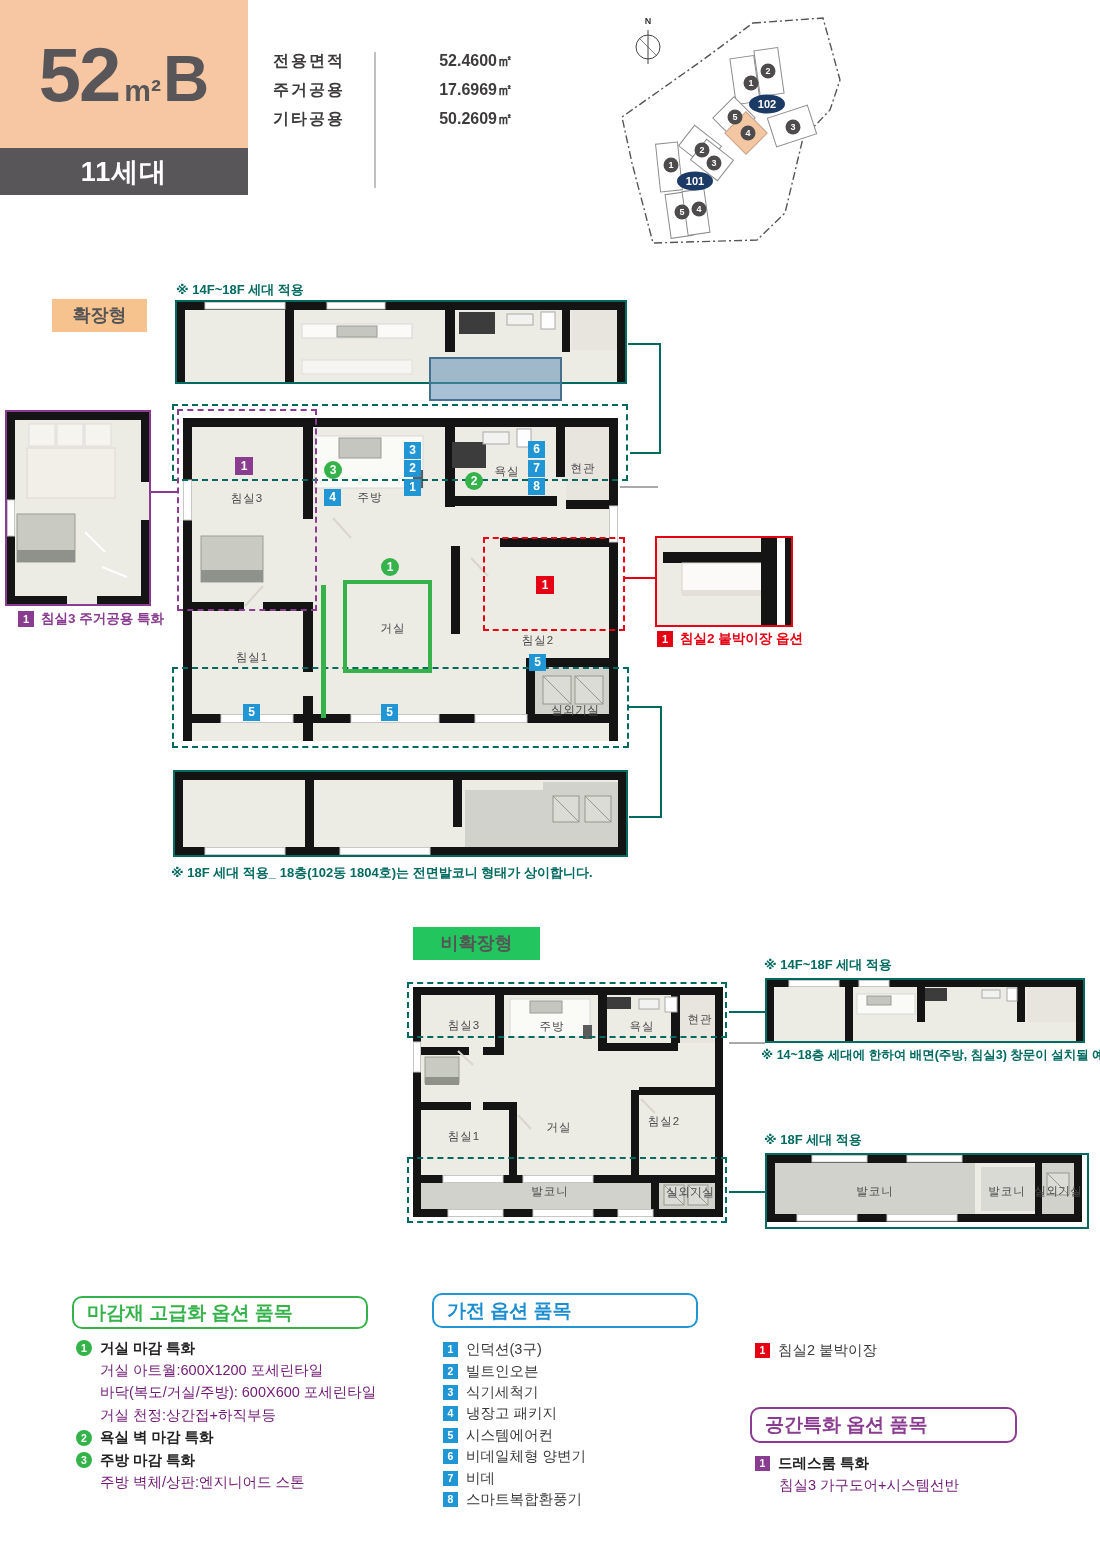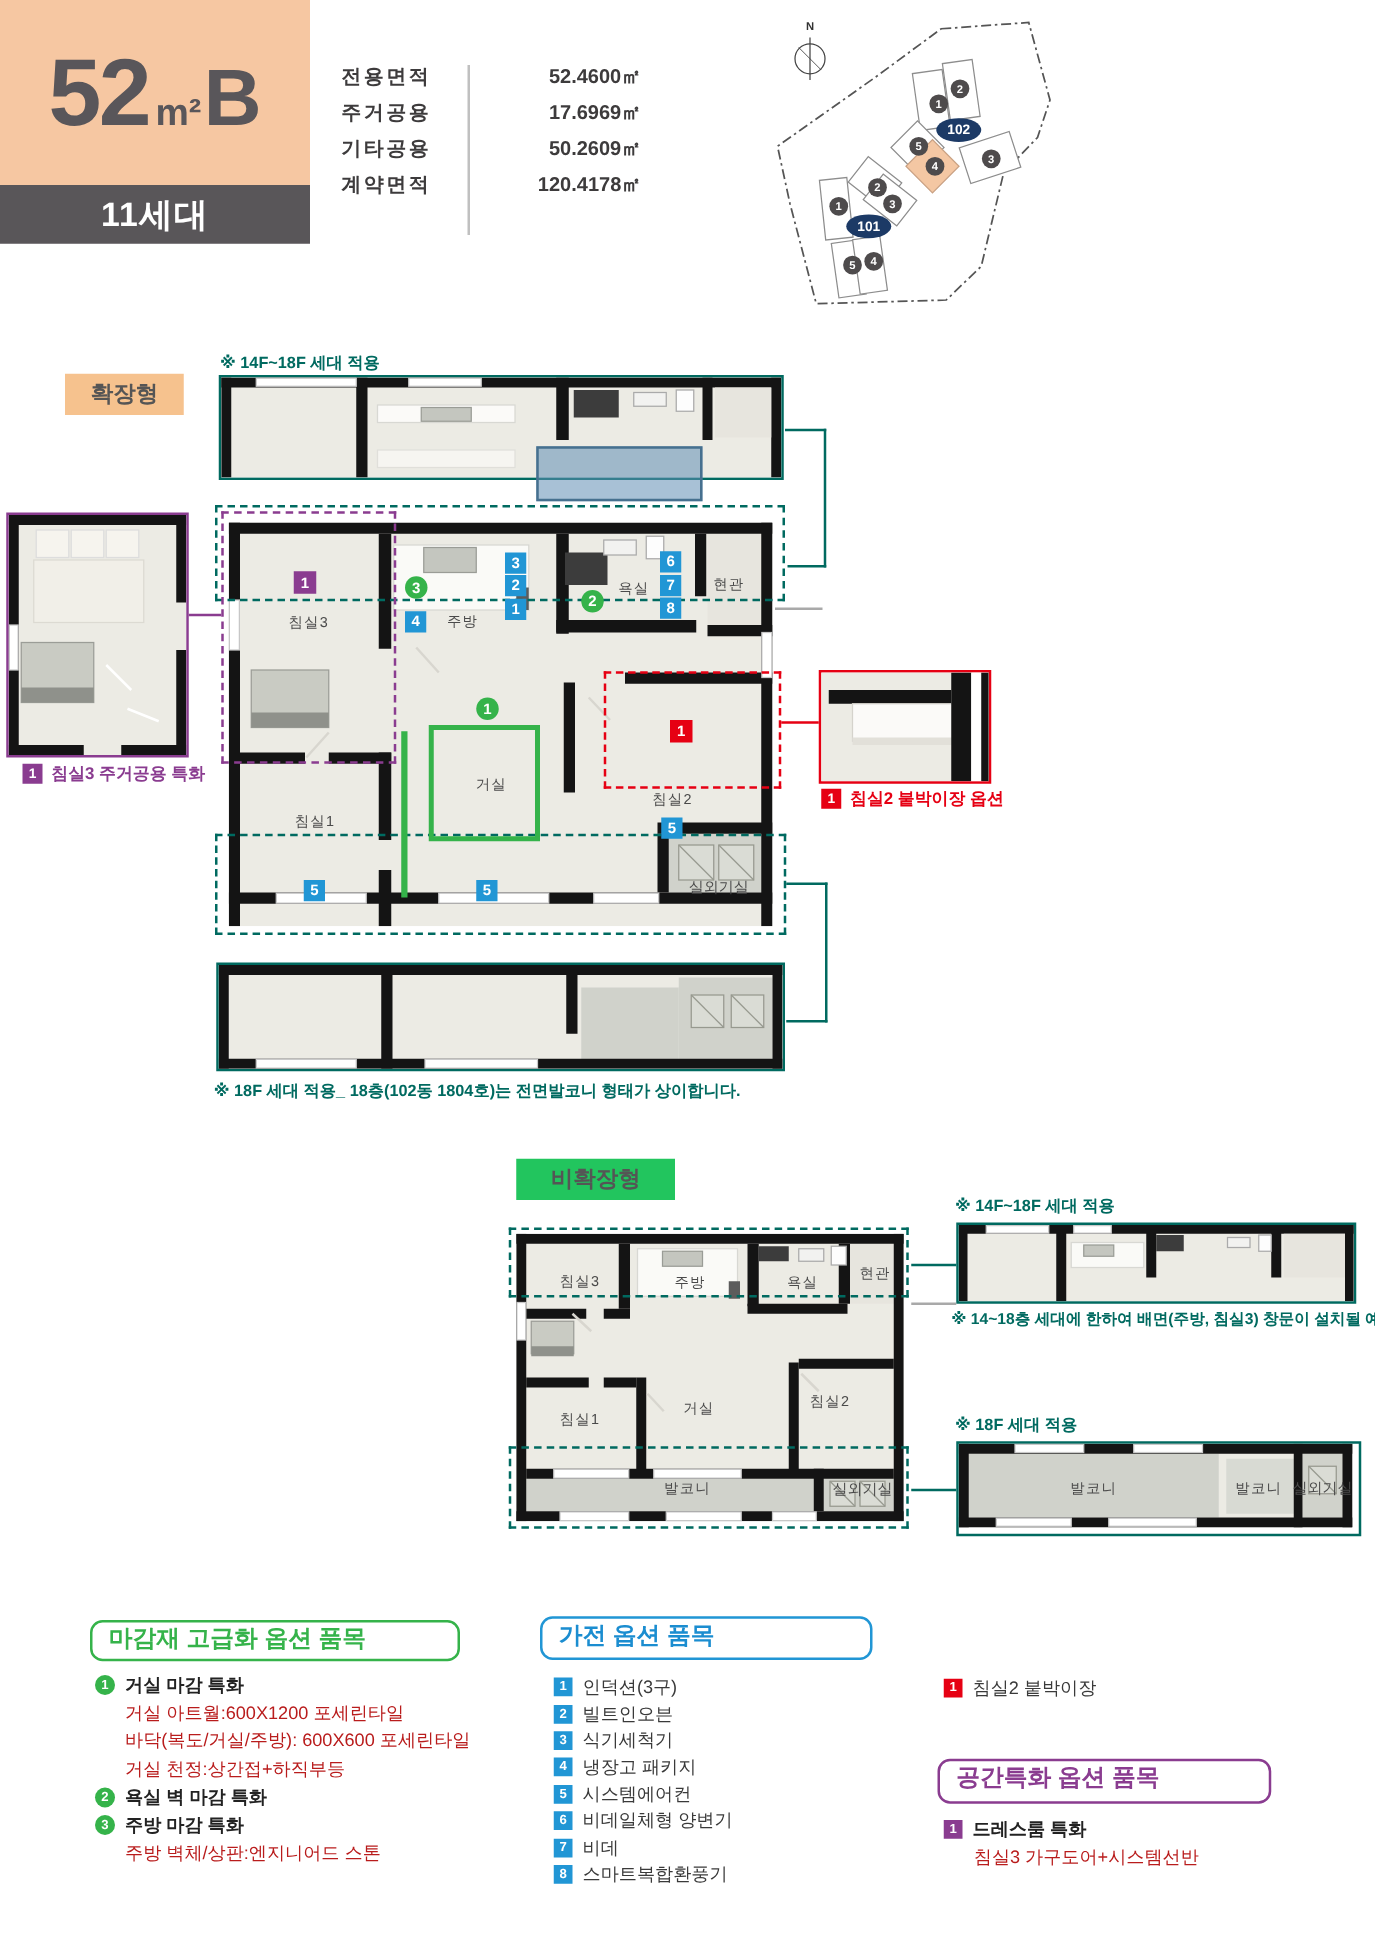--- a/index.html
+++ b/index.html
@@ -18,27 +18,27 @@
   .tealbox{position:absolute;border:2.5px solid #006a60;background:#fff;}
   .calloutbox{position:absolute;background:#fff;}
   .line{position:absolute;background:#006a60;z-index:5;}
   .line.red{background:#e60013;}
   .line.purple{background:#8a3c90;}
   .line.gray{background:#a9a9a9;}
   .tealnote{position:absolute;color:#006a60;font-weight:bold;font-size:13px;white-space:nowrap;}
   .typelabel{position:absolute;text-align:center;font-weight:bold;font-size:18px;color:#555;}
   .caption{position:absolute;display:flex;align-items:center;gap:7px;font-size:13.5px;font-weight:bold;white-space:nowrap;}
   .caption .cb{width:16px;height:16px;line-height:16px;text-align:center;color:#fff;font-size:11px;flex:0 0 auto;}
-  .opt-title{position:absolute;border-radius:10px;border-style:solid;background:#fff;font-weight:800;font-size:19px;display:flex;padding-left:13px;box-sizing:border-box;}
+  .opt-title{position:absolute;border-radius:10px;border-style:solid;background:#fff;font-weight:800;font-size:19px;display:flex;align-items:center;padding-left:13px;box-sizing:border-box;}
   .opt-col{position:absolute;display:flex;flex-direction:column;}
   .opt-row{display:flex;align-items:center;gap:8px;height:21.4px;font-size:14.5px;color:#3a3a3a;}
   .opt-row.bold{font-weight:bold;color:#222;height:22.5px;}
   .opt-row .sq{width:15px;height:15px;line-height:15px;text-align:center;color:#fff;font-size:10.5px;font-weight:bold;flex:0 0 auto;}
   .opt-row .gc{width:16px;height:16px;line-height:16px;border-radius:50%;text-align:center;color:#fff;font-size:10.5px;font-weight:bold;background:#35b34a;flex:0 0 auto;}
-  .opt-sub{margin-left:24px;font-size:14.5px;color:#b91c1c;height:22.3px;display:flex;align-items:center;}
+  .opt-sub{margin-left:24px;font-size:14.5px;color:#701a75;height:22.3px;display:flex;align-items:center;}
   .hl-blue{position:absolute;background:rgba(96,142,180,0.55);border:2px solid #46708f;z-index:25;}
   .greenrect{position:absolute;border:4px solid #35b34a;box-sizing:border-box;z-index:22;}
   .greenline{position:absolute;background:#35b34a;z-index:22;}
 </style>
 </head>
 <body>
 
 <div id="canvas">
 
   <div class="abs" style="left:0;top:0;width:248px;height:148px;background:#f6c7a2;display:flex;align-items:center;justify-content:center;">
@@ -57,24 +57,20 @@
       <span style="width:96px;font-size:16px;font-weight:bold;color:#3d3b3c;letter-spacing:2px;">전용면적</span>
       <span style="flex:1;text-align:right;font-size:16px;font-weight:bold;color:#3d3b3c;">52.4600㎡</span>
     </div>
     <div style="display:flex;height:29px;align-items:center;">
       <span style="width:96px;font-size:16px;font-weight:bold;color:#3d3b3c;letter-spacing:2px;">주거공용</span>
       <span style="flex:1;text-align:right;font-size:16px;font-weight:bold;color:#3d3b3c;">17.6969㎡</span>
     </div>
     <div style="display:flex;height:29px;align-items:center;justify-content:space-between;">
       <span style="width:96px;font-size:16px;font-weight:bold;color:#3d3b3c;letter-spacing:2px;">기타공용</span>
       <span style="flex:1;text-align:right;font-size:16px;font-weight:bold;color:#3d3b3c;">50.2609㎡</span>
-    </div>
-    <div style="display:flex;height:29px;align-items:center;">
-      <span style="width:96px;font-size:16px;font-weight:bold;color:#3d3b3c;letter-spacing:2px;">계약면적</span>
-      <span style="flex:1;text-align:right;font-size:16px;font-weight:bold;color:#3d3b3c;">120.4178㎡</span>
     </div>
   </div>
   <div class="abs" style="left:374px;top:52px;width:1.5px;height:136px;background:#c0c0c0;"></div>
 
   <svg class="abs" style="left:615px;top:5px;" width="470" height="250" viewBox="0 0 470 250">
     <g>
       <polygon points="138,18 208,13 225,75 215,105 188,133 170,208 142,235 38,238 17,158 7,112 85,57" fill="none" stroke="#555" stroke-width="1.4" stroke-dasharray="8 3 2 3"></polygon>
     </g>
     <g stroke="#444" fill="none" stroke-width="1">
       <circle cx="33" cy="42" r="12"></circle>

